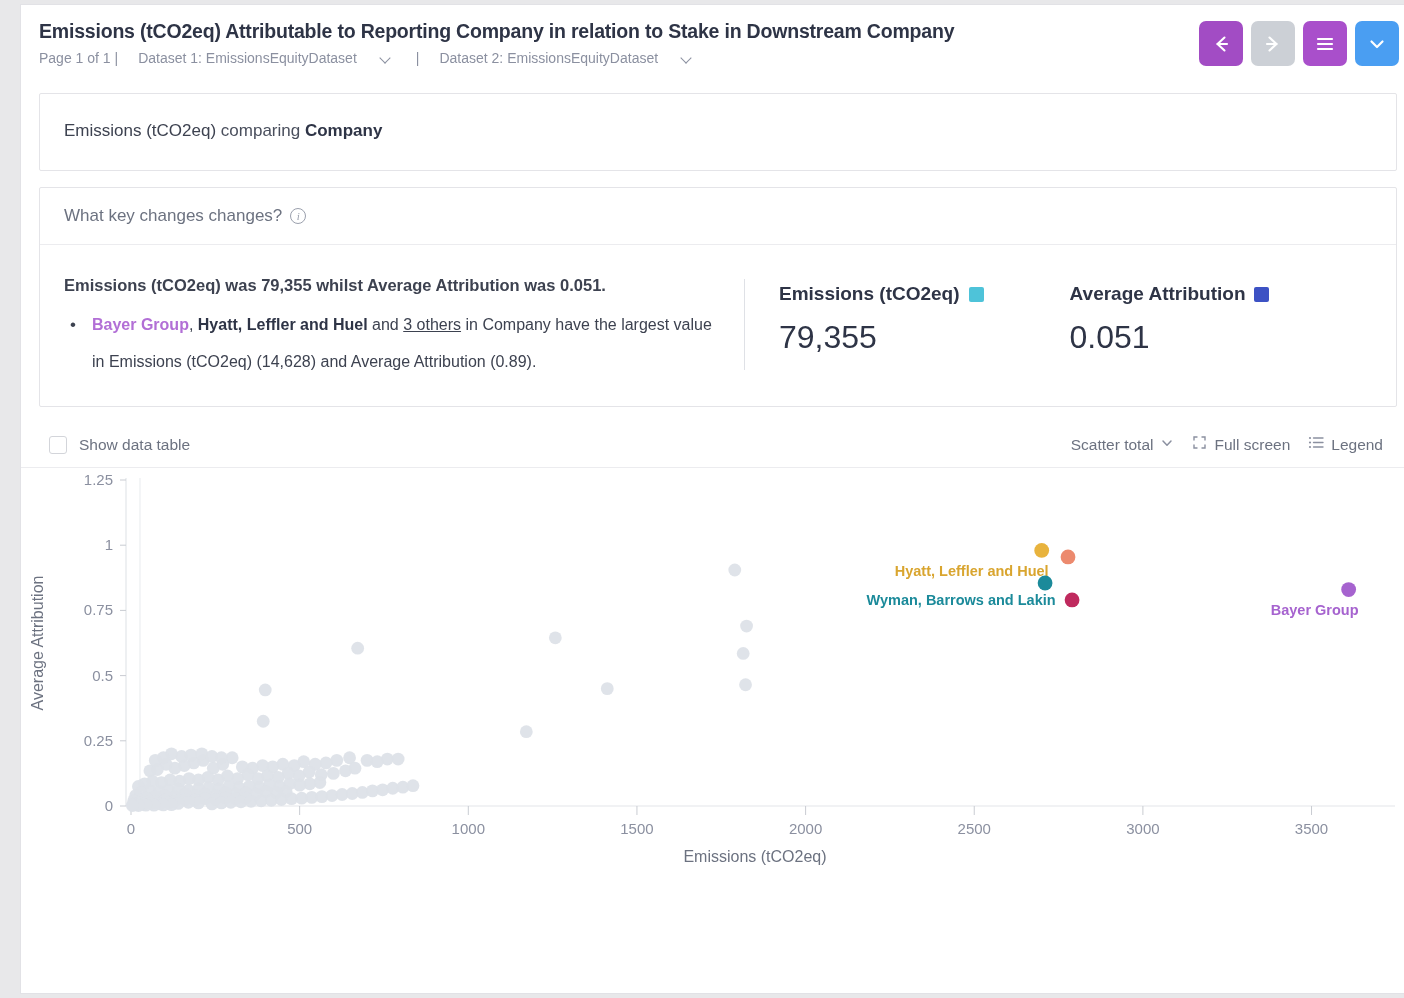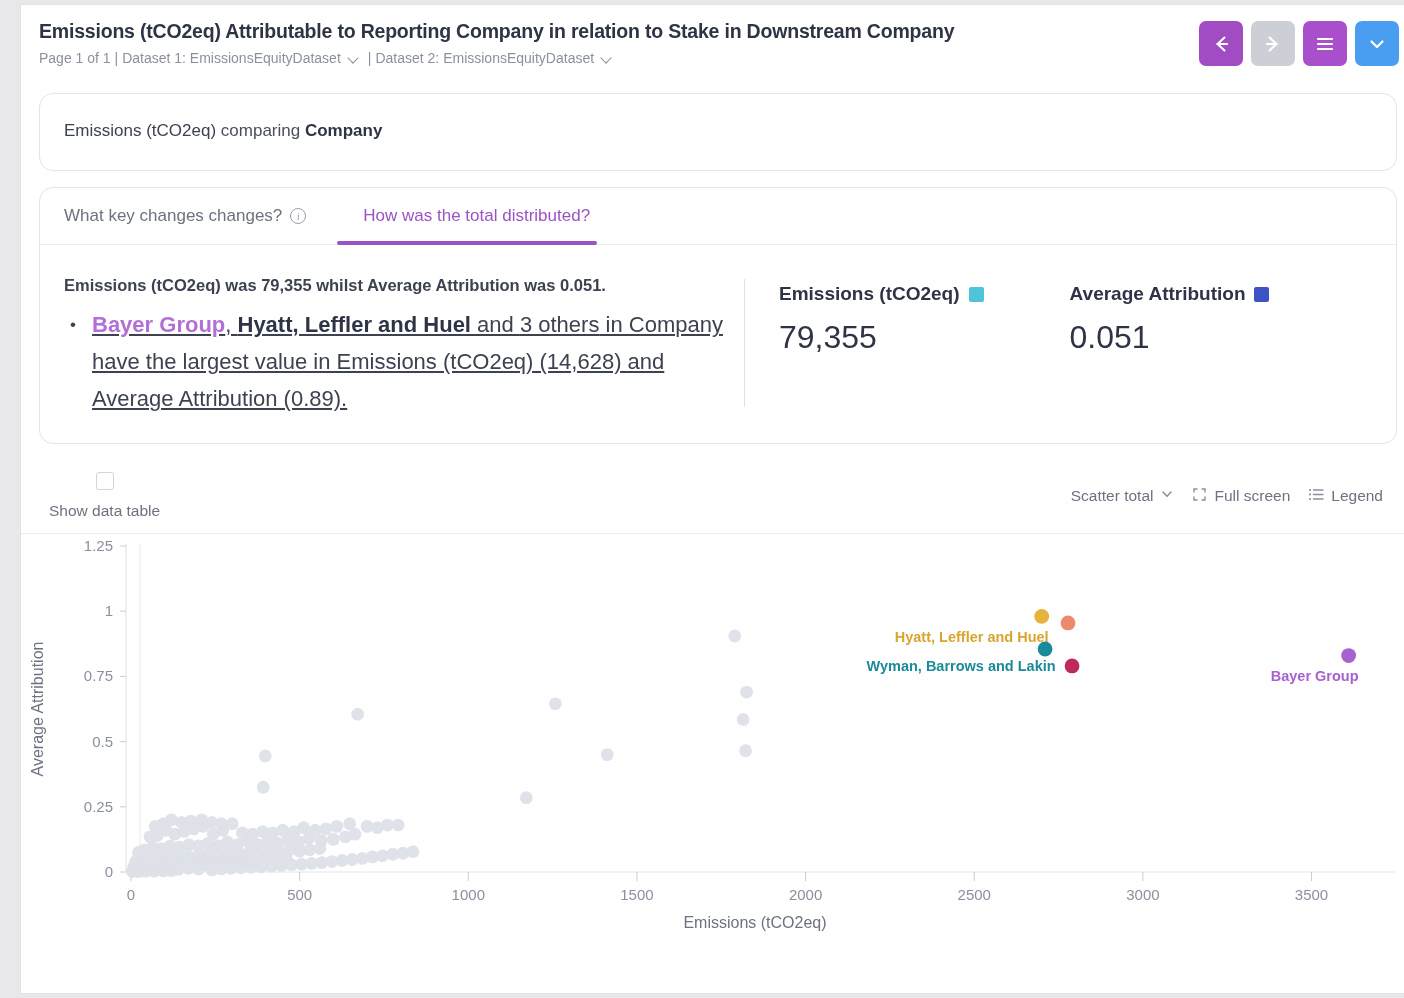--- a/index.html
+++ b/index.html
@@ -18,21 +18,21 @@
   }
 
   
   .header { position: relative; padding: 14px 18px 0 18px; height: 80px; }
   .page-title {
     font-size: 19.5px; font-weight: bold; color: #2e3446;
     letter-spacing: -0.2px; line-height: 24px; white-space: nowrap;
   }
   .subline {
     margin-top: 7px; font-size: 14px; color: #8b90a0; white-space: nowrap;
-    display: flex; align-items: center; gap: 0;
+    display: flex; align-items: center; gap: 16px;
   }
   .subline .seg { margin-right: 4px; }
   .chev-sm {
     display: inline-block; width: 13px; height: 13px; position: relative;
     margin: 0 7px 0 3px; cursor: pointer;
   }
   .chev-sm::before {
     content: ""; position: absolute; left: 1px; top: 2px;
     width: 7px; height: 7px;
     border-right: 1.6px solid #8b90a0; border-bottom: 1.6px solid #8b90a0;
@@ -43,21 +43,21 @@
   .hbtn {
     width: 44px; height: 45px; border-radius: 7px; border: none;
     display: flex; align-items: center; justify-content: center;
     cursor: pointer; padding: 0;
   }
   .hbtn svg { display: block; }
 
   
   .card {
     margin: 8px 18px 0 18px;
-    border: 1px solid #e4e4e8; border-radius: 14px; background: #fff;
+    border: 1px solid #e4e4e8; border-radius: 2px; background: #fff;
   }
   .cmp-card { padding: 22px 24px 24px 24px; }
   .cmp-row { font-size: 17px; color: #3d4250; line-height: 30px; white-space: nowrap; }
   .cmp-row + .cmp-row { margin-top: 20px; }
   .cmp-row .dim { font-weight: bold; color: #2e3446; }
   .cmp-row .mid { color: #4a4f5d; }
 
   
   .tabs-card { margin-top: 16px; }
   .tabs {
@@ -86,42 +86,42 @@
   .insight {
     display: flex; padding: 22px 24px 26px 24px; align-items: flex-start;
   }
   .insight-text { flex: 0 0 680px; padding-right: 18px; }
   .ins-line { font-size: 16.5px; color: #3d4250; line-height: 37px; font-weight: bold; }
   .ins-bullet { display: flex; gap: 0; margin-top: 2px; }
   .ins-bullet .dot {
     flex: 0 0 28px; font-size: 17px; color: #3d4250; line-height: 37px; text-align: left;
     padding-left: 6px;
   }
-  .ins-bullet .btxt { flex: 1; font-size: 22px; color: #3d4250; line-height: 37px; text-decoration: underline; }
+  .ins-bullet .btxt { flex: 1; font-size: 16px; color: #3d4250; line-height: 37px; }
   .hl-purple { color: #b26fd6; font-weight: bold; cursor: pointer; }
   .hl-bold { font-weight: bold; color: #2e3446; }
   .hl-link { text-decoration: underline; color: #3d4250; cursor: pointer; }
 
   .insight-divider { width: 1px; background: #dfe1e6; align-self: stretch; margin: 12px 0 10px 0; }
 
   .kpis { display: flex; padding-left: 34px; padding-top: 16px; gap: 86px; }
   .kpi-label {
     font-size: 19px; color: #2e3446; font-weight: bold;
     display: flex; align-items: center; gap: 9px; white-space: nowrap;
   }
   .swatch { width: 15px; height: 15px; border-radius: 2px; display: inline-block; }
   .kpi-value { font-size: 32px; color: #2e3446; margin-top: 14px; }
 
   
   .chart-toolbar {
     display: flex; align-items: center; justify-content: space-between;
     padding: 16px 20px 13px 20px; border-bottom: 1px solid #ececef;
     margin: 12px 0 0 0;
   }
-  .tb-left { display: flex; align-items: center; gap: 12px; padding-left: 8px; flex-direction: column; }
+  .tb-left { display: flex; align-items: center; gap: 12px; padding-left: 8px; }
   .cbx {
     width: 18px; height: 18px; border: 1.5px solid #d3d5da; border-radius: 3px;
     background: #fff; cursor: pointer;
   }
   .tb-label { font-size: 15.5px; color: #6c7280; cursor: pointer; }
   .tb-right { display: flex; align-items: center; gap: 18px; padding-right: 12px; }
   .tb-item {
     display: flex; align-items: center; gap: 7px;
     font-size: 15.5px; color: #6c7280; cursor: pointer;
   }
@@ -188,23 +188,20 @@
       <span class="mid">comparing</span>
       <span class="dim">Company</span>
     </div>
   </div>
 
   <div class="card tabs-card">
     <div class="tabs">
       <button class="tab">
         <span>What key changes changes?</span>
         <span class="info-icon">i</span>
-      </button>
-      <button class="tab active">
-        <span>How was the total distributed?</span>
       </button>
     </div>
 
     <div class="insight">
       <div class="insight-text">
         <div class="ins-line">Emissions (tCO2eq) was 79,355 whilst Average Attribution was 0.051.</div>
         <div class="ins-bullet">
           <span class="dot">•</span>
           <span class="btxt"><span class="hl-purple">Bayer Group</span><span>, </span><span class="hl-bold">Hyatt, Leffler and Huel</span><span> and </span><span class="hl-link">3 others</span><span> in Company have the largest value in Emissions (tCO2eq) (14,628) and Average Attribution (0.89).</span></span>
         </div>

